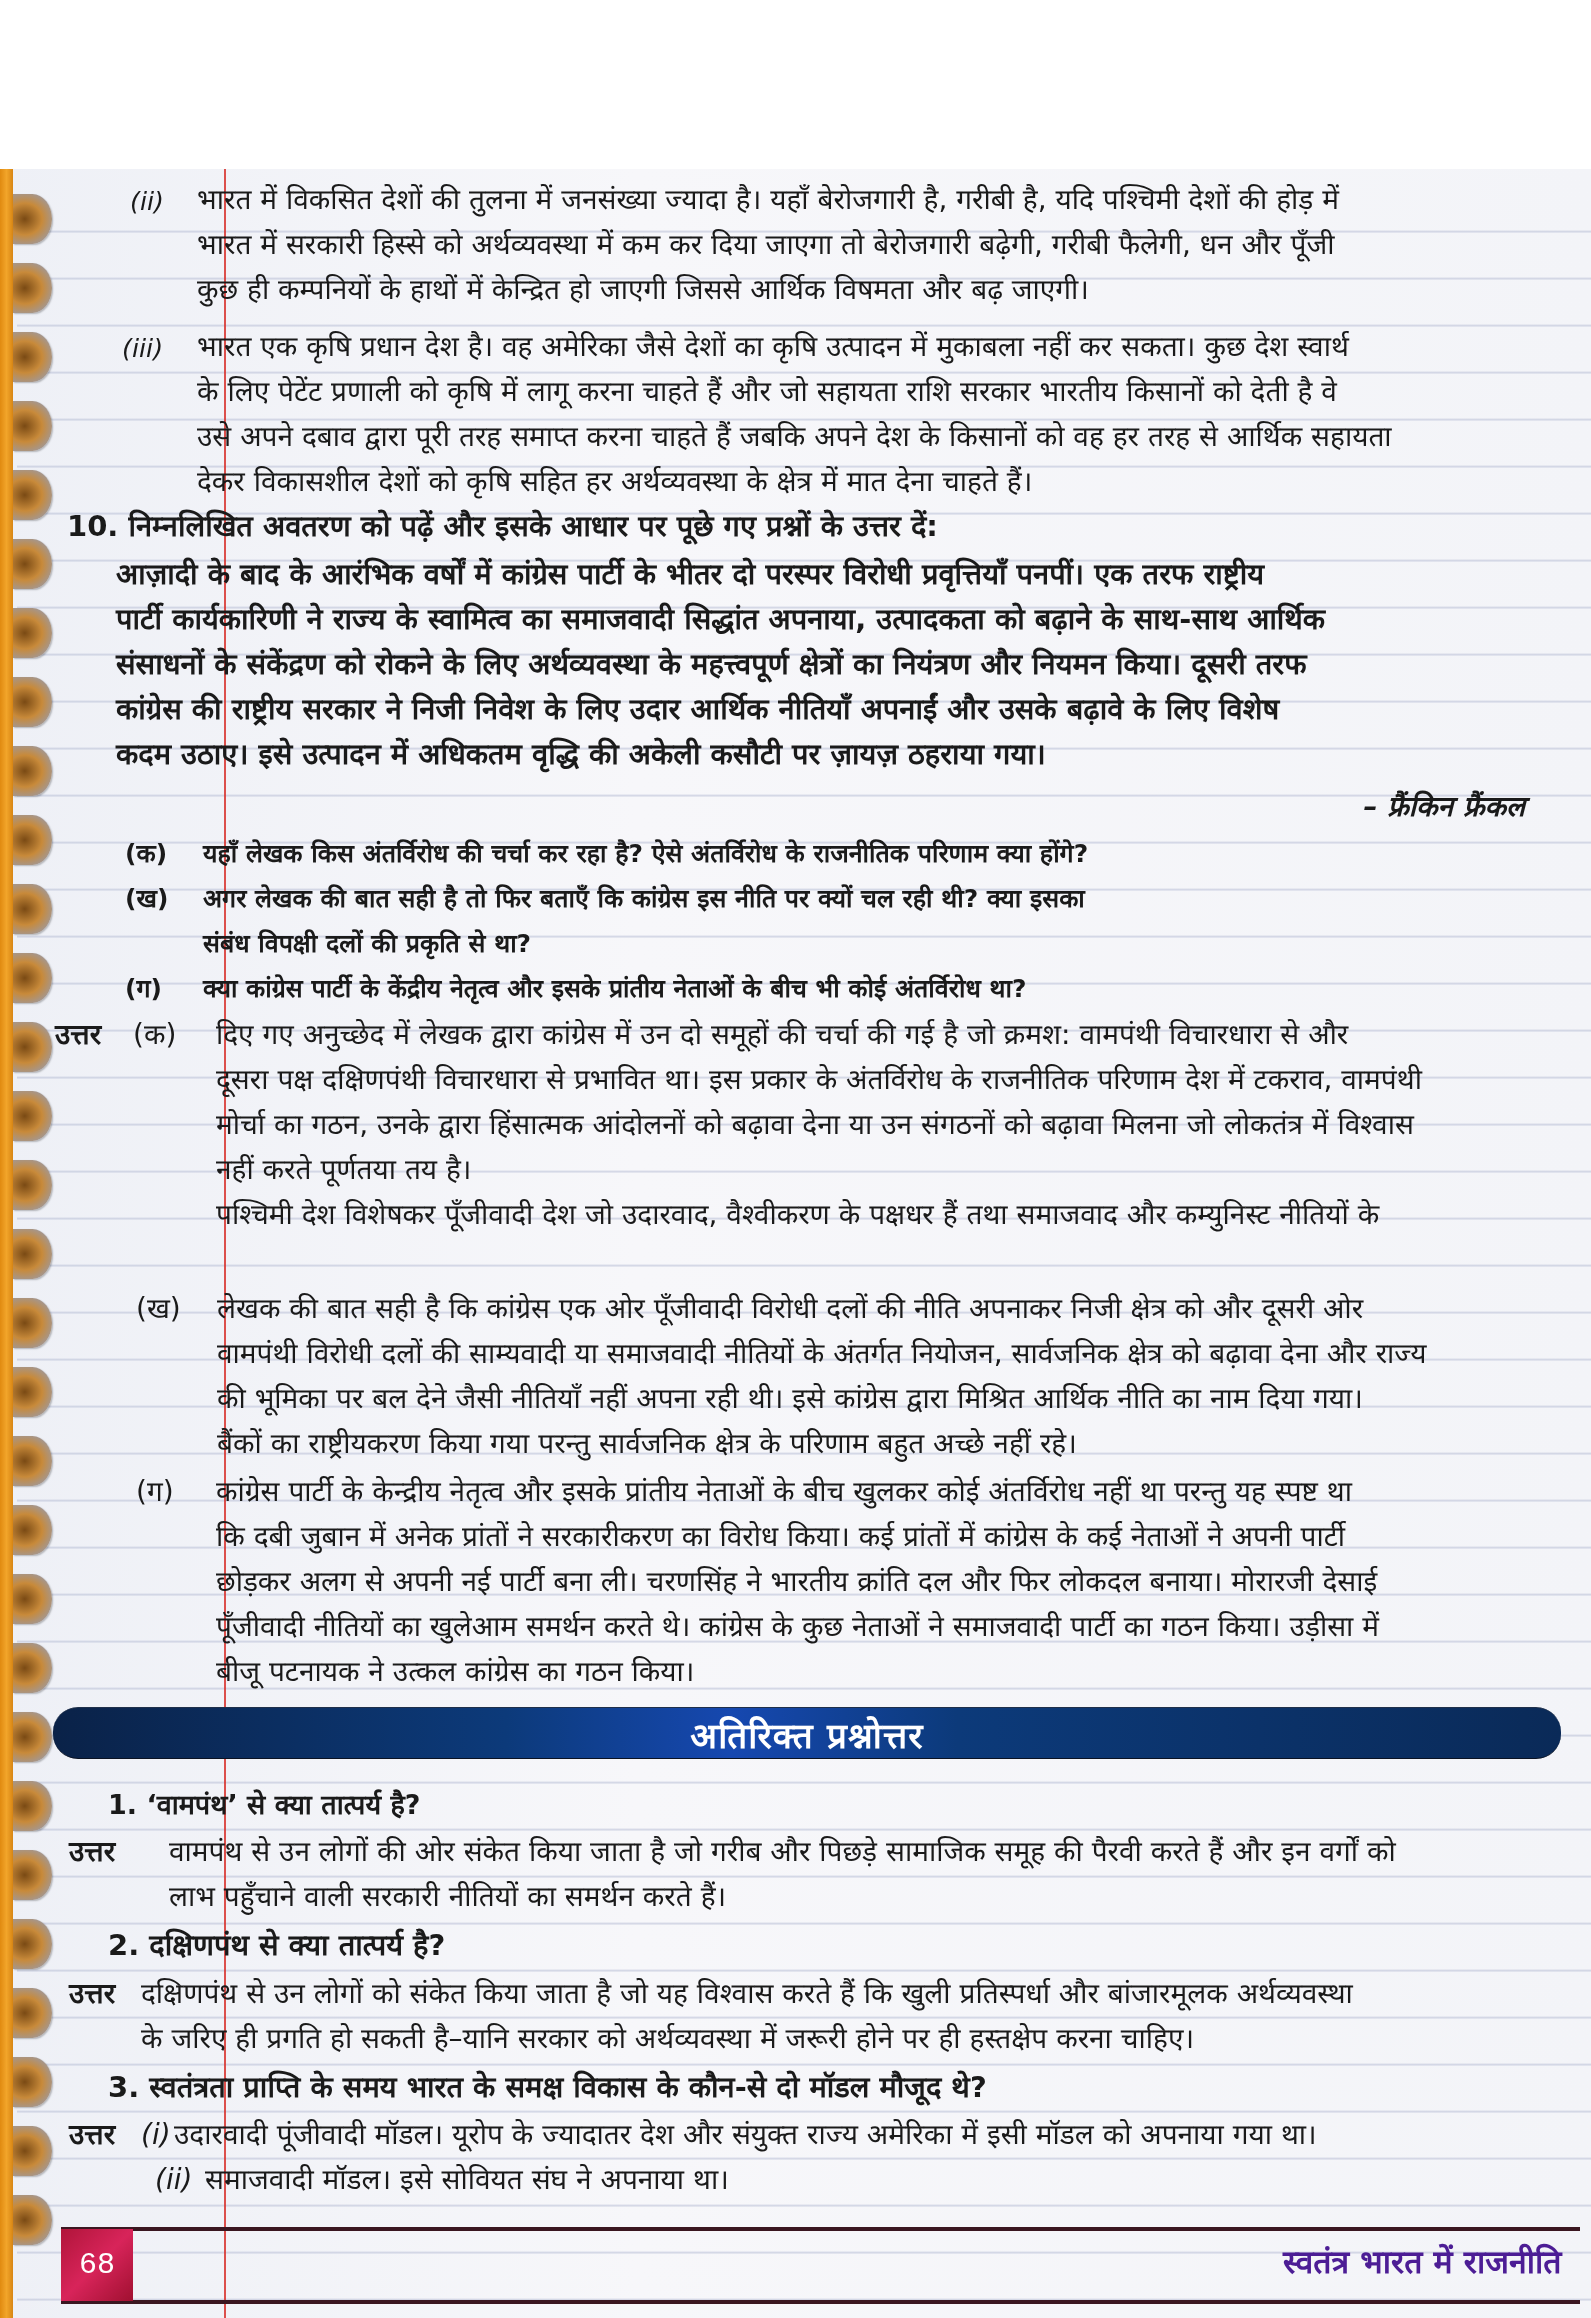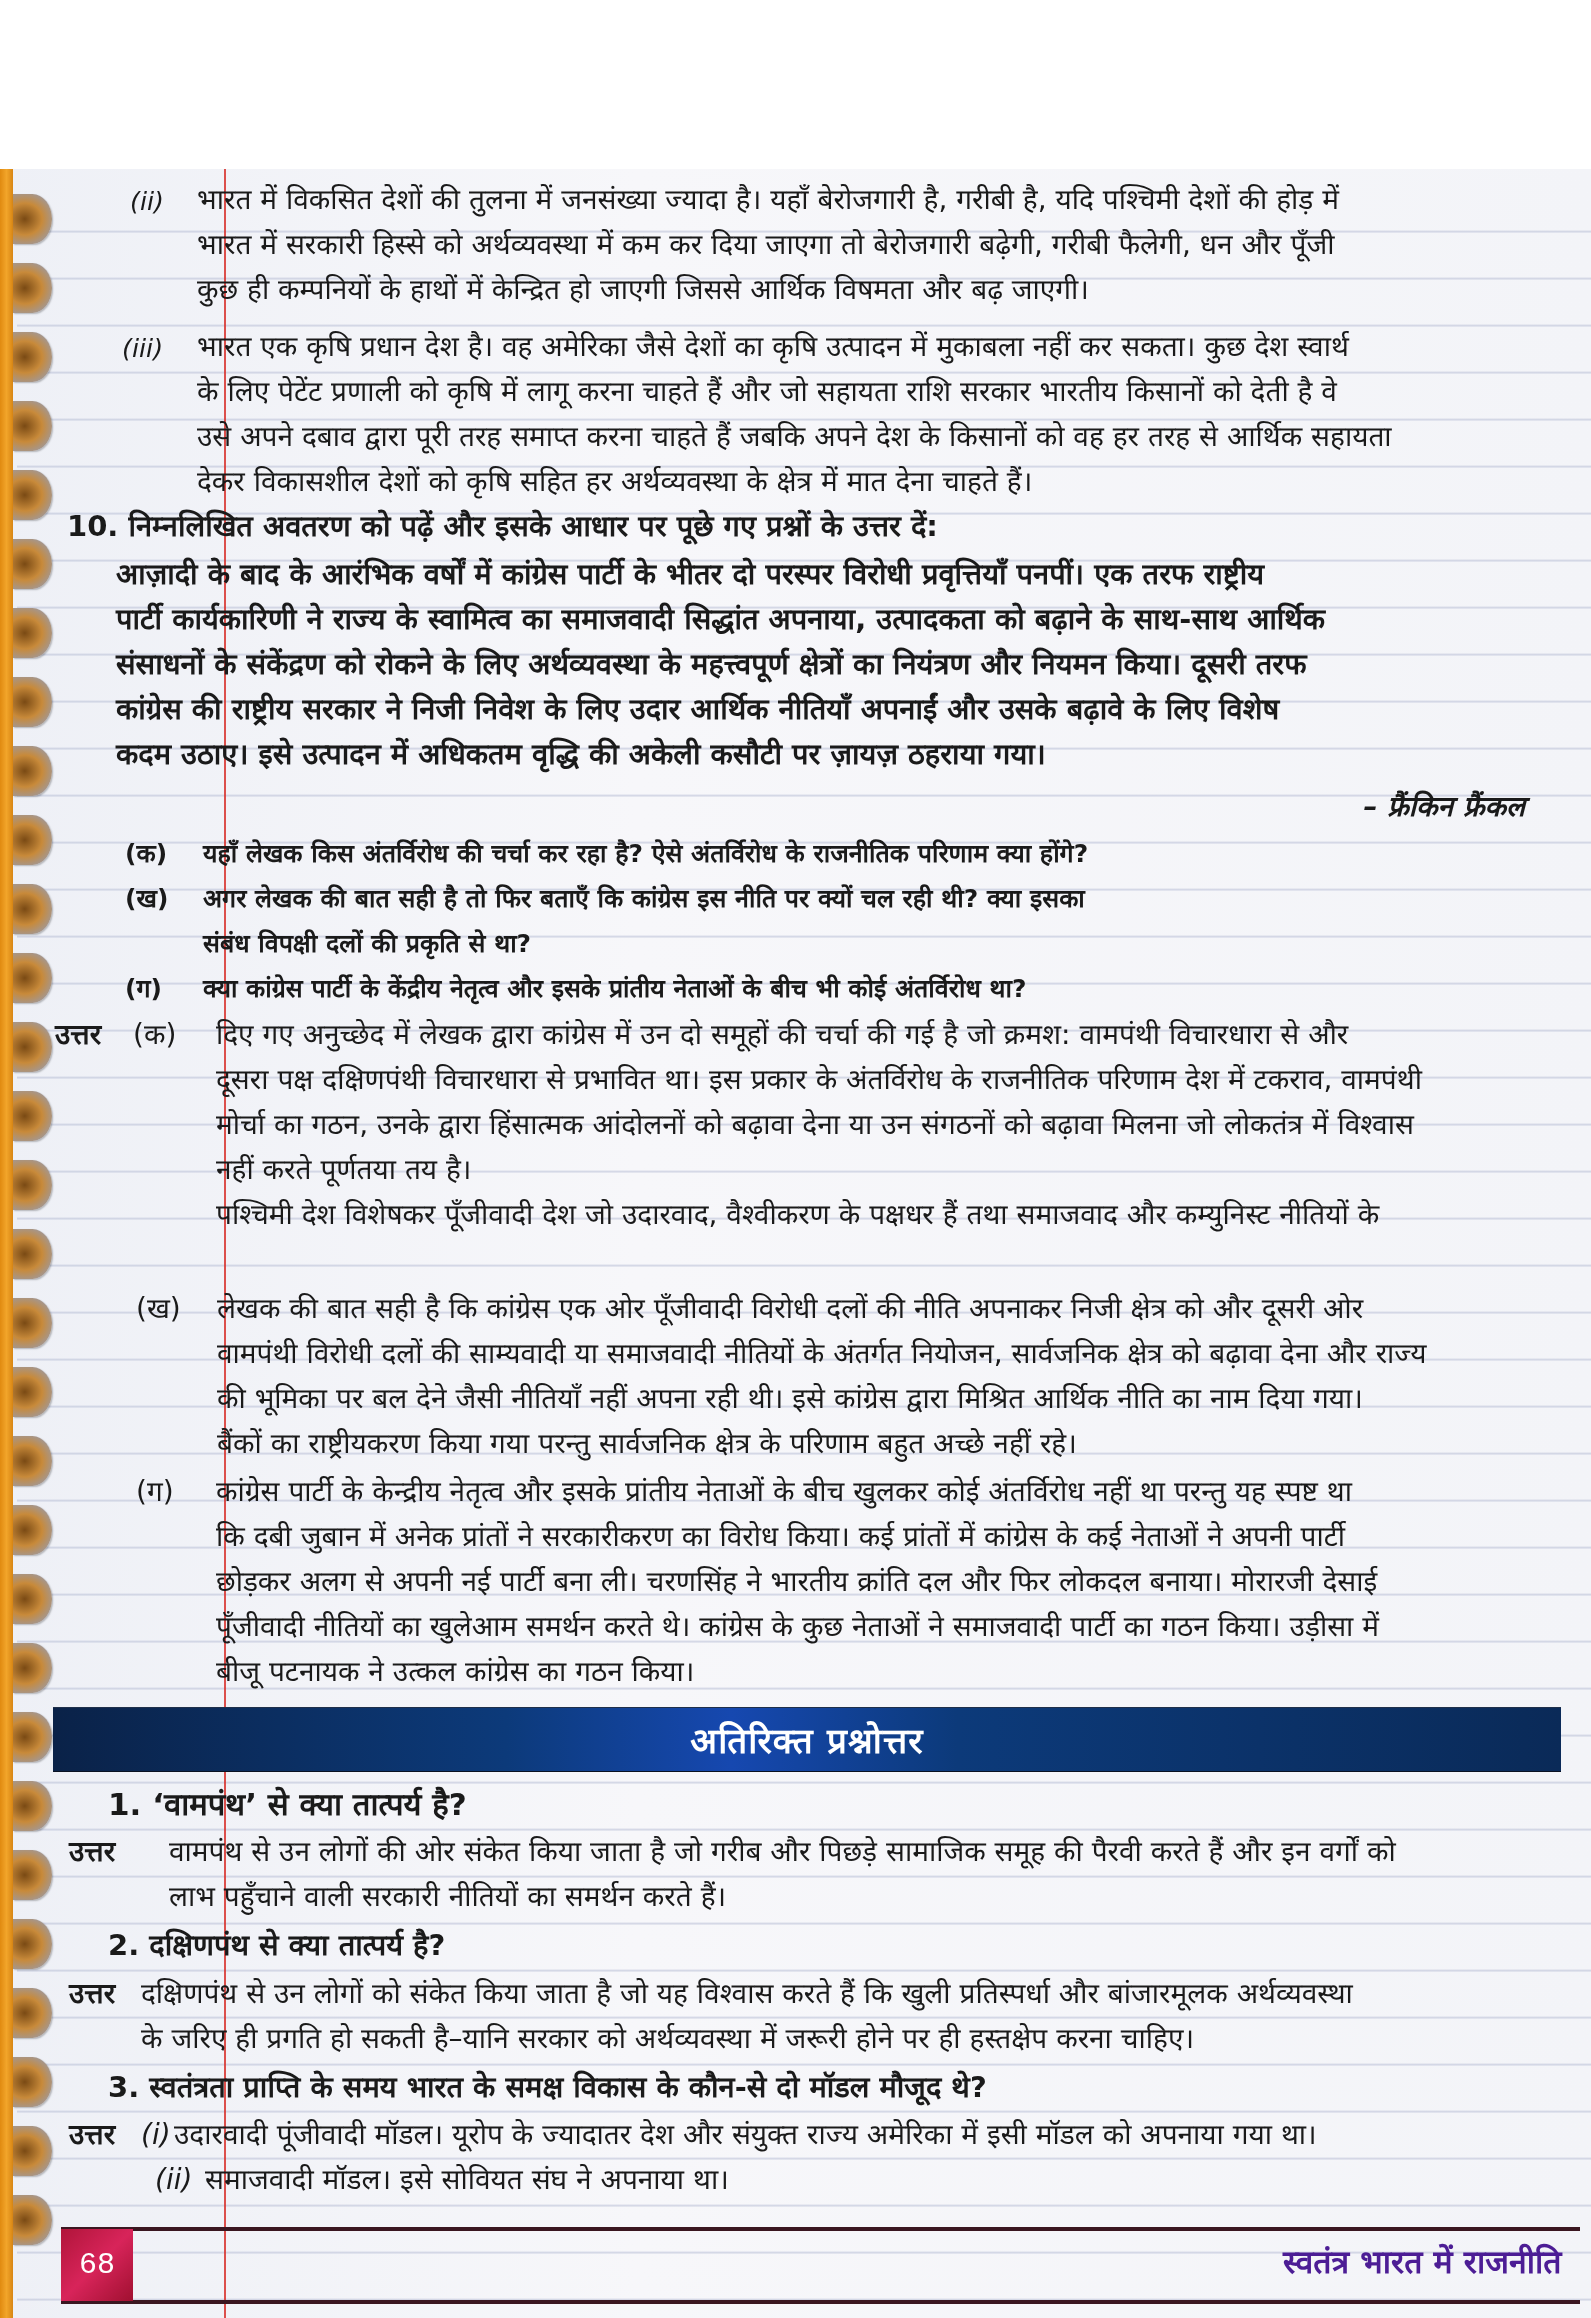--- a/index.html
+++ b/index.html
@@ -25,24 +25,24 @@
     background-image: repeating-linear-gradient(to bottom, transparent 0px, transparent 45px, #b9bfd6 45px, #b9bfd6 47px);
     background-position: 0 16.6px; opacity: 0.55;
   }
   .margin-line { position: absolute; left: 224px; top: 169px; width: 1.7px; height: 2150px; background: #d8322e; opacity: 0.85; }
 
   .blk { position: absolute; font-size: 28px; line-height: 45px; }
   .lbl { position: absolute; font-style: italic; font-size: 25.5px; }
   .bold { font-weight: bold; }
 
   .banner {
-    position: absolute; left: 53px; top: 1707px; width: 1508px; height: 65px;
+    position: absolute; left: 53px; top: 1707px; width: 1508px; height: 52px;
     background: linear-gradient(to right, #0a2248 0%, #0c3a7a 30%, #1648b0 45%, #0c3a7a 60%, #0a2a58 100%);
     border-top: 1.7px solid #20304a; border-bottom: 1.7px solid #0a1222;
-    display: flex; align-items: center; justify-content: center;
+    display: flex; align-items: flex-end; justify-content: center; border-radius: 25px;
   }
   .banner span { color: #ffffff; font-size: 35px; font-weight: bold; letter-spacing: 1.1px; }
 
   .footer-rule-top { position: absolute; left: 61px; top: 2227px; width: 1519px; height: 4.4px; background: #3a1620; }
   .footer-rule-bot { position: absolute; left: 61px; top: 2300px; width: 1519px; height: 4.4px; background: #3a1620; }
   .page-num {
     position: absolute; left: 61px; top: 2229px; width: 72px; height: 72px;
     background: linear-gradient(135deg, #b0153a, #d8245a 50%, #a01030);
     color: #fff; font-size: 30px; display: flex; align-items: center; justify-content: center;
     font-family: Liberation Mono, monospace;
@@ -157,21 +157,21 @@
     <div>पूँजीवादी नीतियों का खुलेआम समर्थन करते थे। कांग्रेस के कुछ नेताओं ने समाजवादी पार्टी का गठन किया। उड़ीसा में</div>
     <div>बीजू पटनायक ने उत्कल कांग्रेस का गठन किया।</div>
   </div>
 </div>
 
 <div class="banner">
   <span>अतिरिक्त प्रश्नोत्तर</span>
 </div>
 
 <div>
-  <div class="blk bold" style="left:108px; top:1782px; font-size:31px;text-align:right;">1. ‘वामपंथ’ से क्या तात्पर्य है?</div>
+  <div class="blk bold" style="left:108px; top:1782px; font-size:27px;text-align:right;">1. ‘वामपंथ’ से क्या तात्पर्य है?</div>
   <span class="blk bold" style="left:69px; top:1829px;">उत्तर</span>
   <div class="blk" style="left:141px; top:1829px; width:1397px;margin-left:28px;">
     <div>वामपंथ से उन लोगों की ओर संकेत किया जाता है जो गरीब और पिछड़े सामाजिक समूह की पैरवी करते हैं और इन वर्गों को</div>
     <div style="padding-left:0px;">लाभ पहुँचाने वाली सरकारी नीतियों का समर्थन करते हैं।</div>
   </div>
 
   <div class="blk bold" style="left:108px; top:1923px; font-size:29px;">2. दक्षिणपंथ से क्या तात्पर्य है?</div>
   <span class="blk bold" style="left:69px; top:1971px;">उत्तर</span>
   <div class="blk" style="left:141px; top:1971px; width:1397px;">
     <div>दक्षिणपंथ से उन लोगों को संकेत किया जाता है जो यह विश्वास करते हैं कि खुली प्रतिस्पर्धा और बांजारमूलक अर्थव्यवस्था</div>

